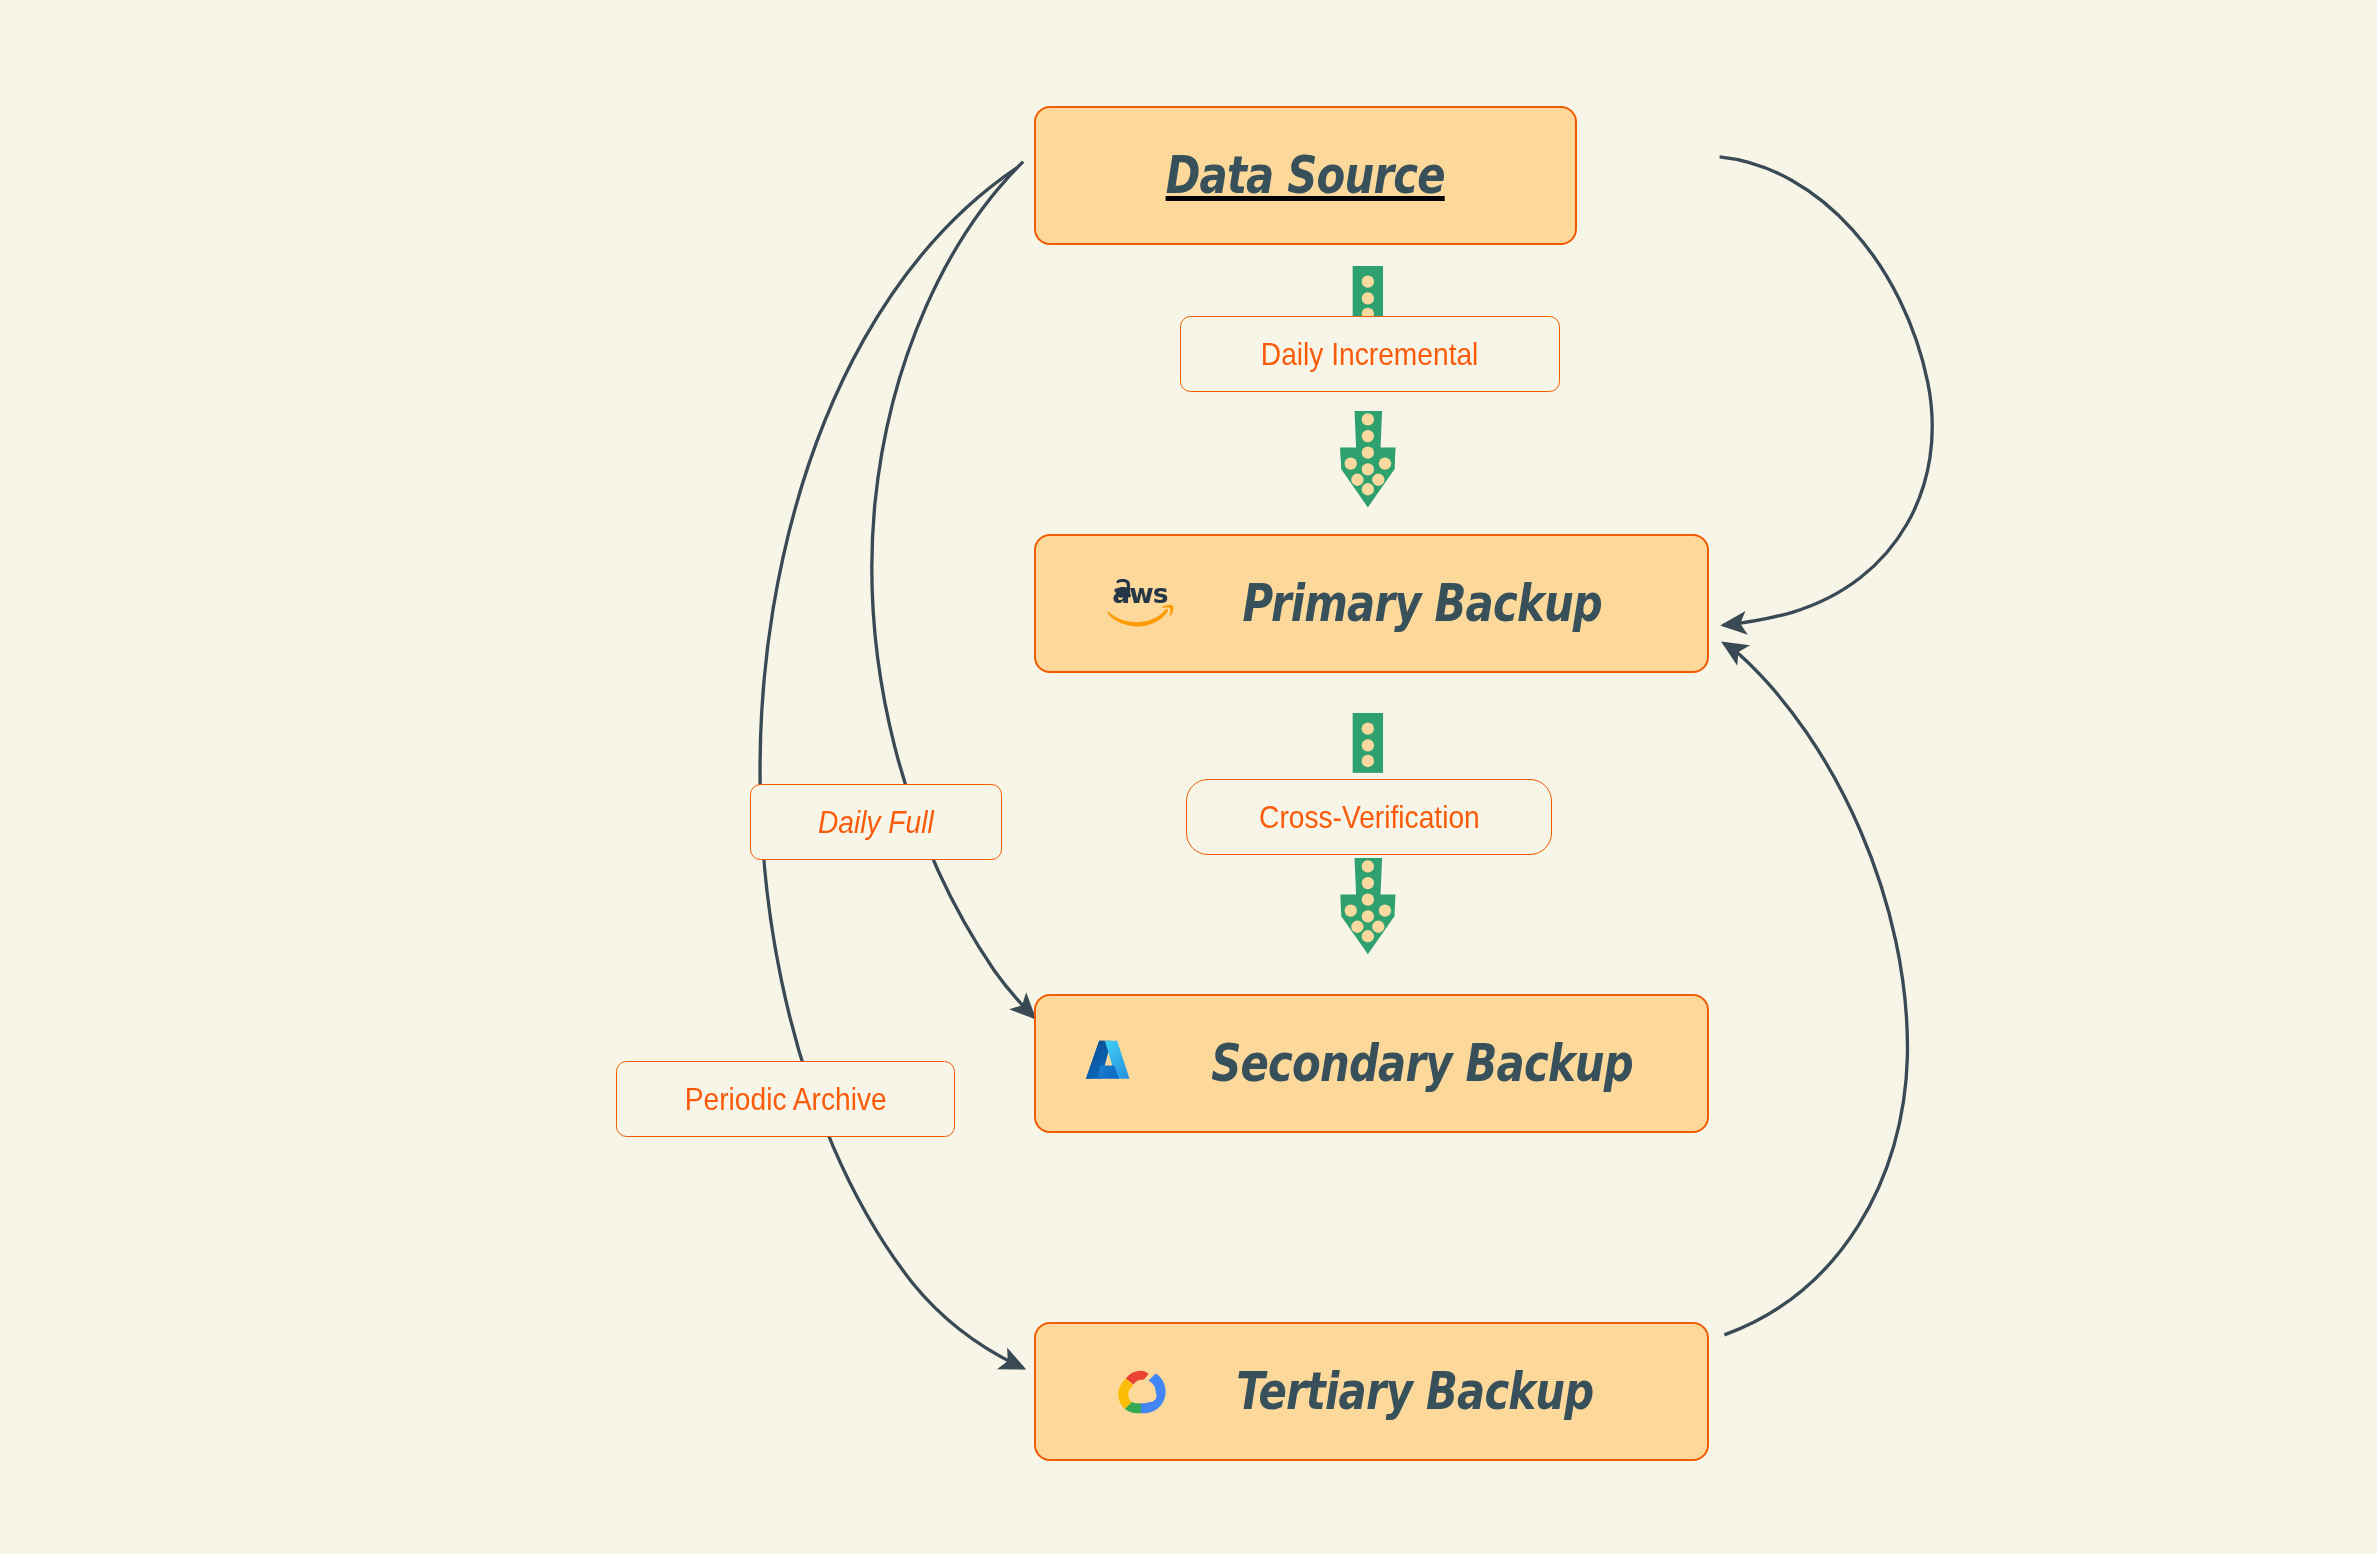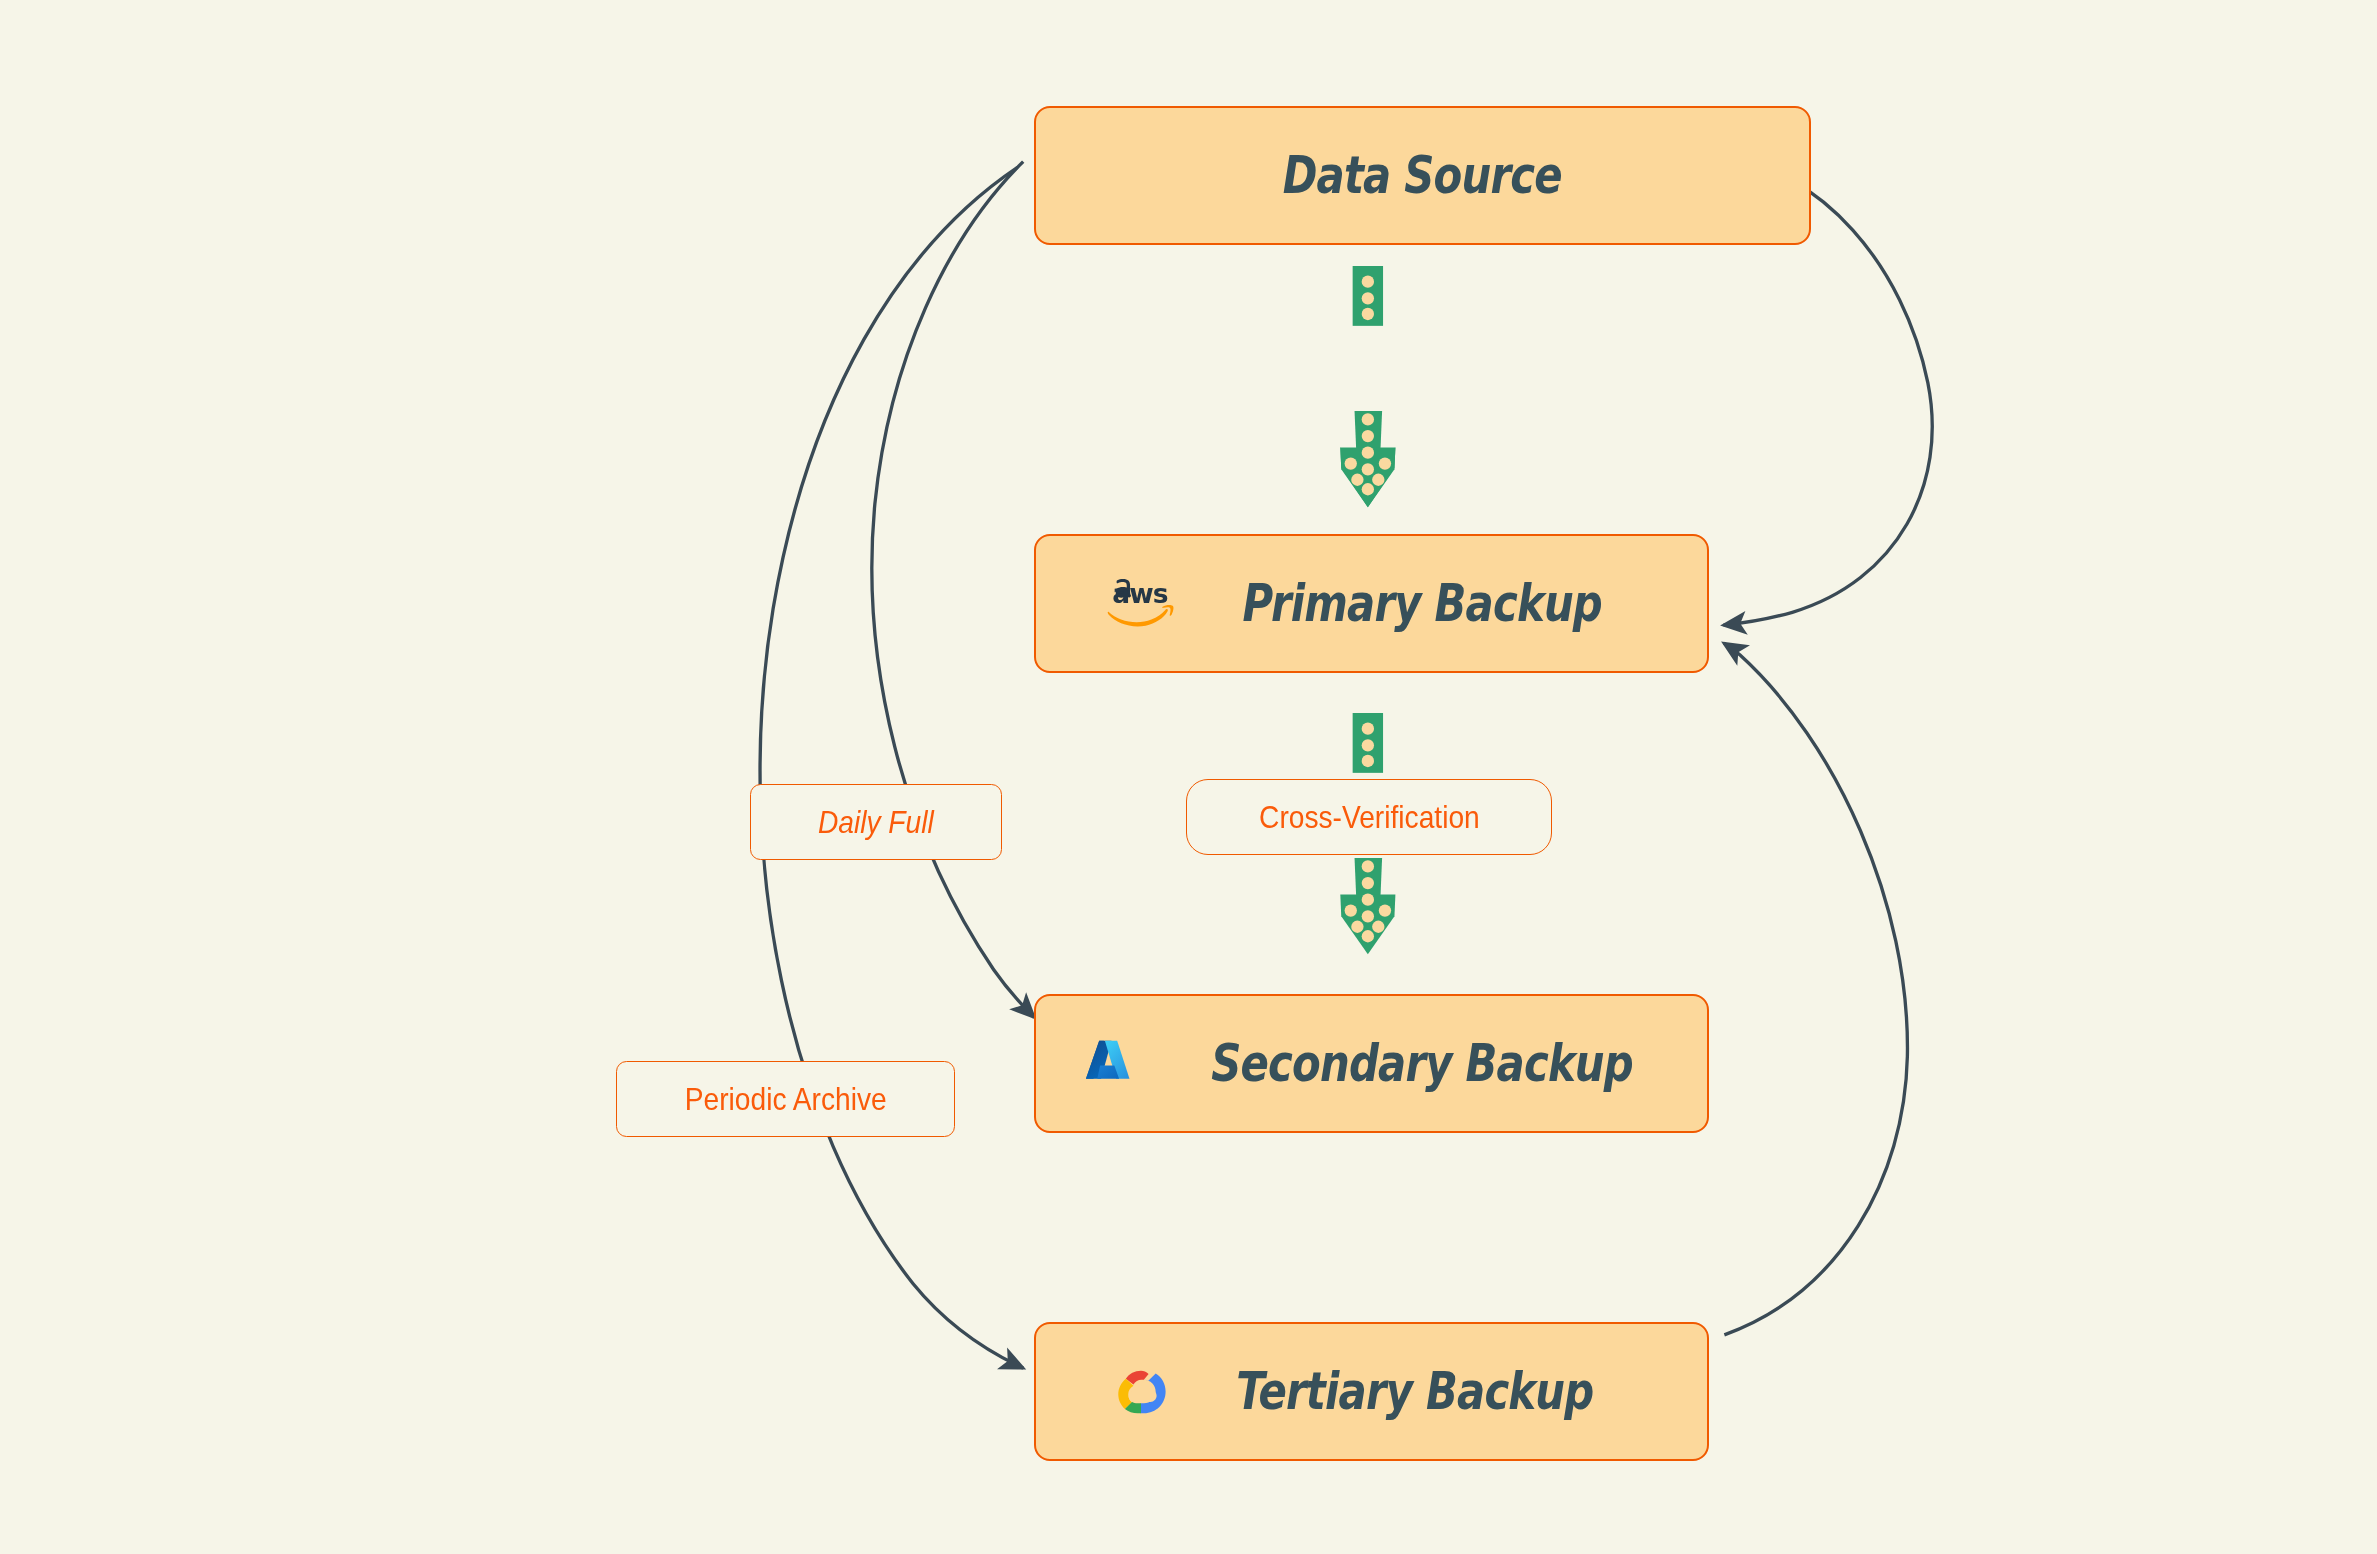--- a/index.html
+++ b/index.html
@@ -148,21 +148,21 @@
       <circle cx="86" cy="393" r="13" fill="#FAD9A0"></circle>
       <circle cx="86" cy="428" r="13" fill="#FAD9A0"></circle>
       <circle cx="50" cy="416" r="13" fill="#FAD9A0"></circle>
       <circle cx="122" cy="416" r="13" fill="#FAD9A0"></circle>
       <circle cx="64" cy="450" r="13" fill="#FAD9A0"></circle>
       <circle cx="108" cy="450" r="13" fill="#FAD9A0"></circle>
       <circle cx="86" cy="470" r="13" fill="#FAD9A0"></circle>
     </g>
   </svg>
 
-  <div class="node" style="left:1034px; top:106px; width:777px; height:139px;">
+  <div class="node" style="left:1034px; top:106px; width:543px; height:139px;text-decoration:underline;">
     <span class="node-title">Data Source</span>
   </div>
 
   <div class="node" style="left:1034px; top:534px; width:675px; height:139px;">
     <svg class="node-logo" width="76" height="53" viewBox="0 0 160 112">
 
       <g fill="#253746">
 
         <path d="M27.5,48.5 c0,2.6 0.3,4.7 0.8,6.2 c0.6,1.5 1.3,3.2 2.3,5 c0.4,0.6 0.5,1.2 0.5,1.7
                  c0,0.7 -0.4,1.4 -1.3,2.1 l -4.3,2.9 c -0.6,0.4 -1.2,0.6 -1.8,0.6 c -0.7,0 -1.4,-0.3 -2.1,-0.9
@@ -231,20 +231,23 @@
 
         <path d="M62,33 C54,33 47,38 44,45 C43,45 42,45 41,45
                  C35,45 30,50 30,57 C30,63 35,68 41,68 L76,68
                  C83,68 89,62 89,55 C89,48 83,42 76,42 L75,42
                  C73,37 68,33 62,33 Z" fill="#FCD89B"></path>
       </g>
     </svg>
     <span class="node-title">Tertiary Backup</span>
   </div>
 
+  <div class="edge-label" style="left:1180px; top:316px; width:380px; height:76px;">
+    <span>Daily Incremental</span>
+  </div>
 
   <div class="edge-label" style="left:1186px; top:779px; width:366px; height:76px;border-radius:22px;">
     <span>Cross-Verification</span>
   </div>
 
   <div class="edge-label" style="left:750px; top:784px; width:252px; height:76px;font-style:italic;">
     <span>Daily Full</span>
   </div>
 
   <div class="edge-label" style="left:616px; top:1061px; width:339px; height:76px;">

